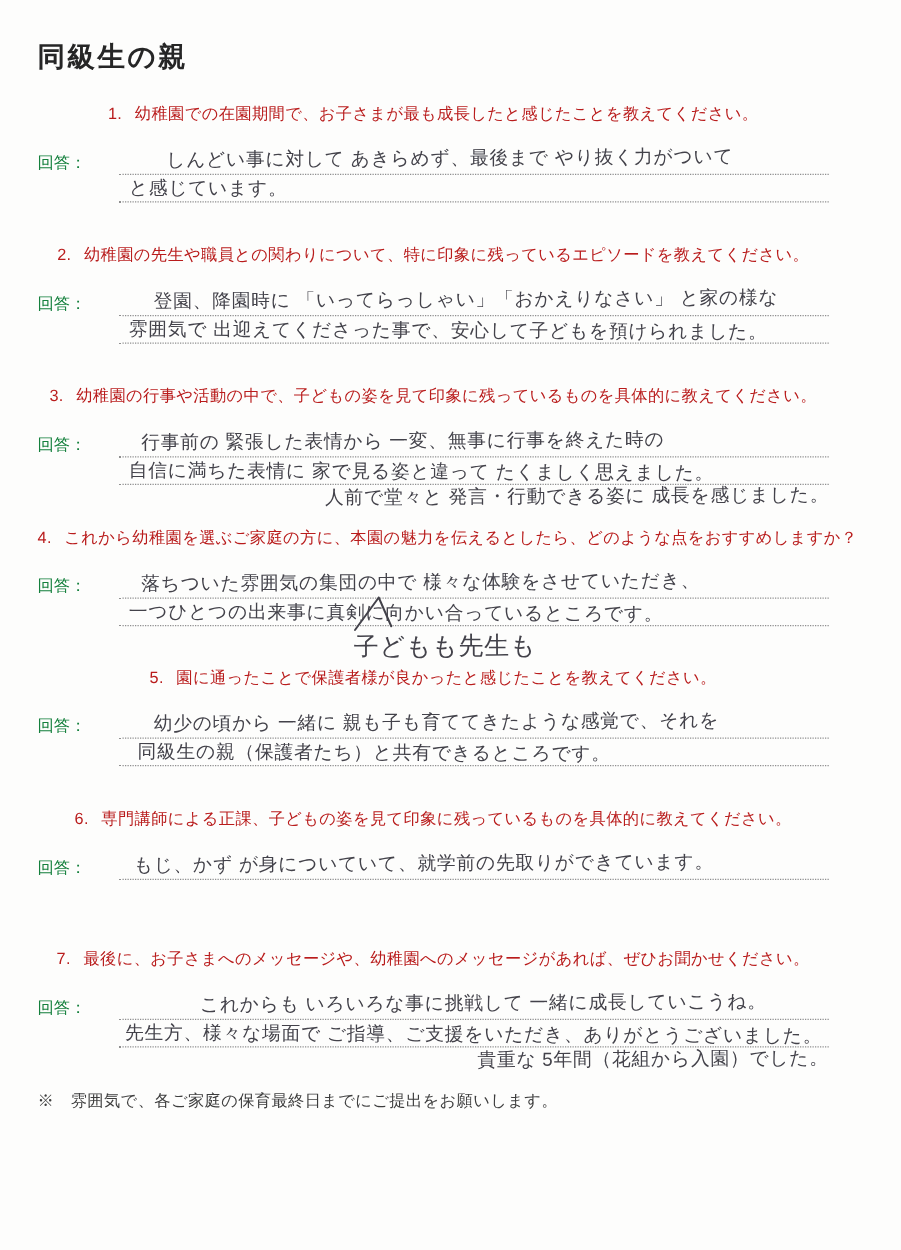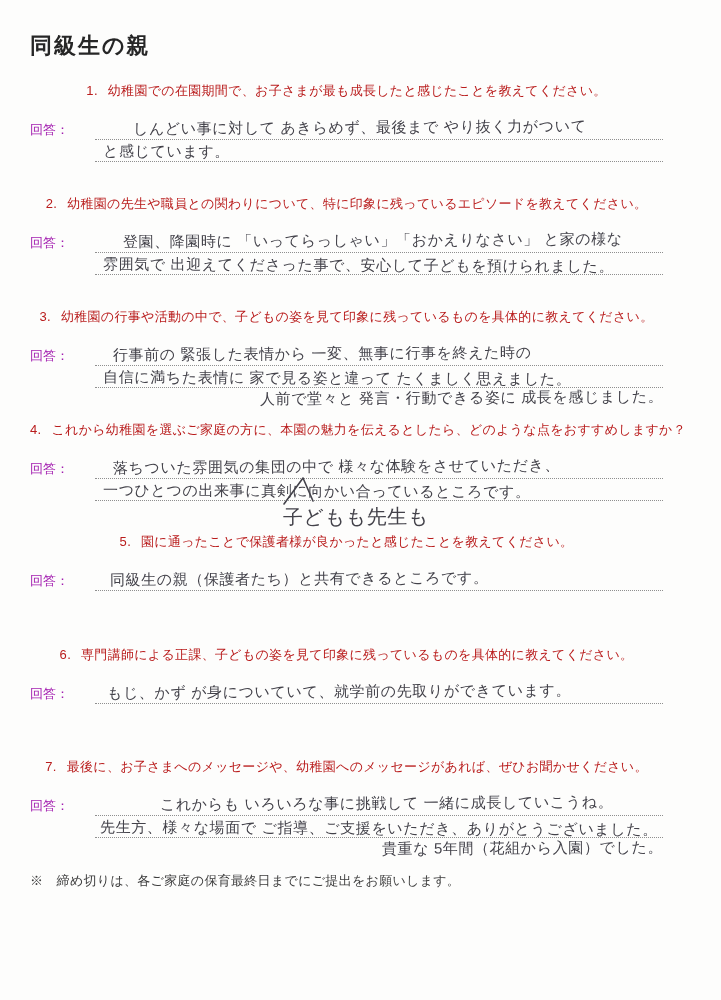--- a/index.html
+++ b/index.html
@@ -37,21 +37,21 @@
   }
   .q-num { margin-right: 10px; }
   .answer {
     display: flex;
     align-items: flex-start;
     margin-top: 19px;
   }
   .a-label {
     flex: 0 0 65px;
     font-size: 13px;
-    color: #a21caf;
+    color: #15803d;
     padding-top: 3px;
   }
   .a-lines { flex: 1 1 auto; min-width: 0; }
   .a-row {
     height: 21px;
     line-height: 22px;
     white-space: nowrap;
   }
   .a-row.ruled { border-bottom: 1px dotted #8f8f8f; }
   .a-row.plain { height: 24px; border-bottom: none; text-align: right; }
@@ -155,20 +155,21 @@
     </div>
   </section>
 
   <section class="qa" style="top:533px">
     <div class="q-row">
       <span class="q-num">5.</span><span class="q-text">園に通ったことで保護者様が良かったと感じたことを教えてください。</span>
     </div>
     <div class="answer">
       <span class="a-label">回答：</span>
       <div class="a-lines">
+        <div class="a-row ruled"><span class="hw" style="padding-left:28px">幼少の頃から 一緒に 親も子も育ててきたような感覚で、それを</span></div>
         <div class="a-row ruled"><span class="hw" style="padding-left:15px">同級生の親（保護者たち）と共有できるところです。</span></div>
       </div>
     </div>
   </section>
 
   <section class="qa" style="top:646px">
     <div class="q-row">
       <span class="q-num">6.</span><span class="q-text">専門講師による正課、子どもの姿を見て印象に残っているものを具体的に教えてください。</span>
     </div>
     <div class="answer">
@@ -186,15 +187,15 @@
     <div class="answer">
       <span class="a-label">回答：</span>
       <div class="a-lines">
         <div class="a-row ruled"><span class="hw" style="padding-left:65px">これからも いろいろな事に挑戦して 一緒に成長していこうね。</span></div>
         <div class="a-row ruled"><span class="hw" style="padding-left:5px">先生方、様々な場面で ご指導、ご支援をいただき、ありがとうございました。</span></div>
         <div class="a-row plain"><span class="hw" style="padding-left:25px">貴重な 5年間（花組から入園）でした。</span></div>
       </div>
     </div>
   </section>
 
-  <div class="footer">※　締め切りは、各ご家庭の保育最終日までにご提出をお願いします。</div>
+  <div class="footer">※　雰囲気で、各ご家庭の保育最終日までにご提出をお願いします。</div>
 
 </div>
 
 </body></html>

